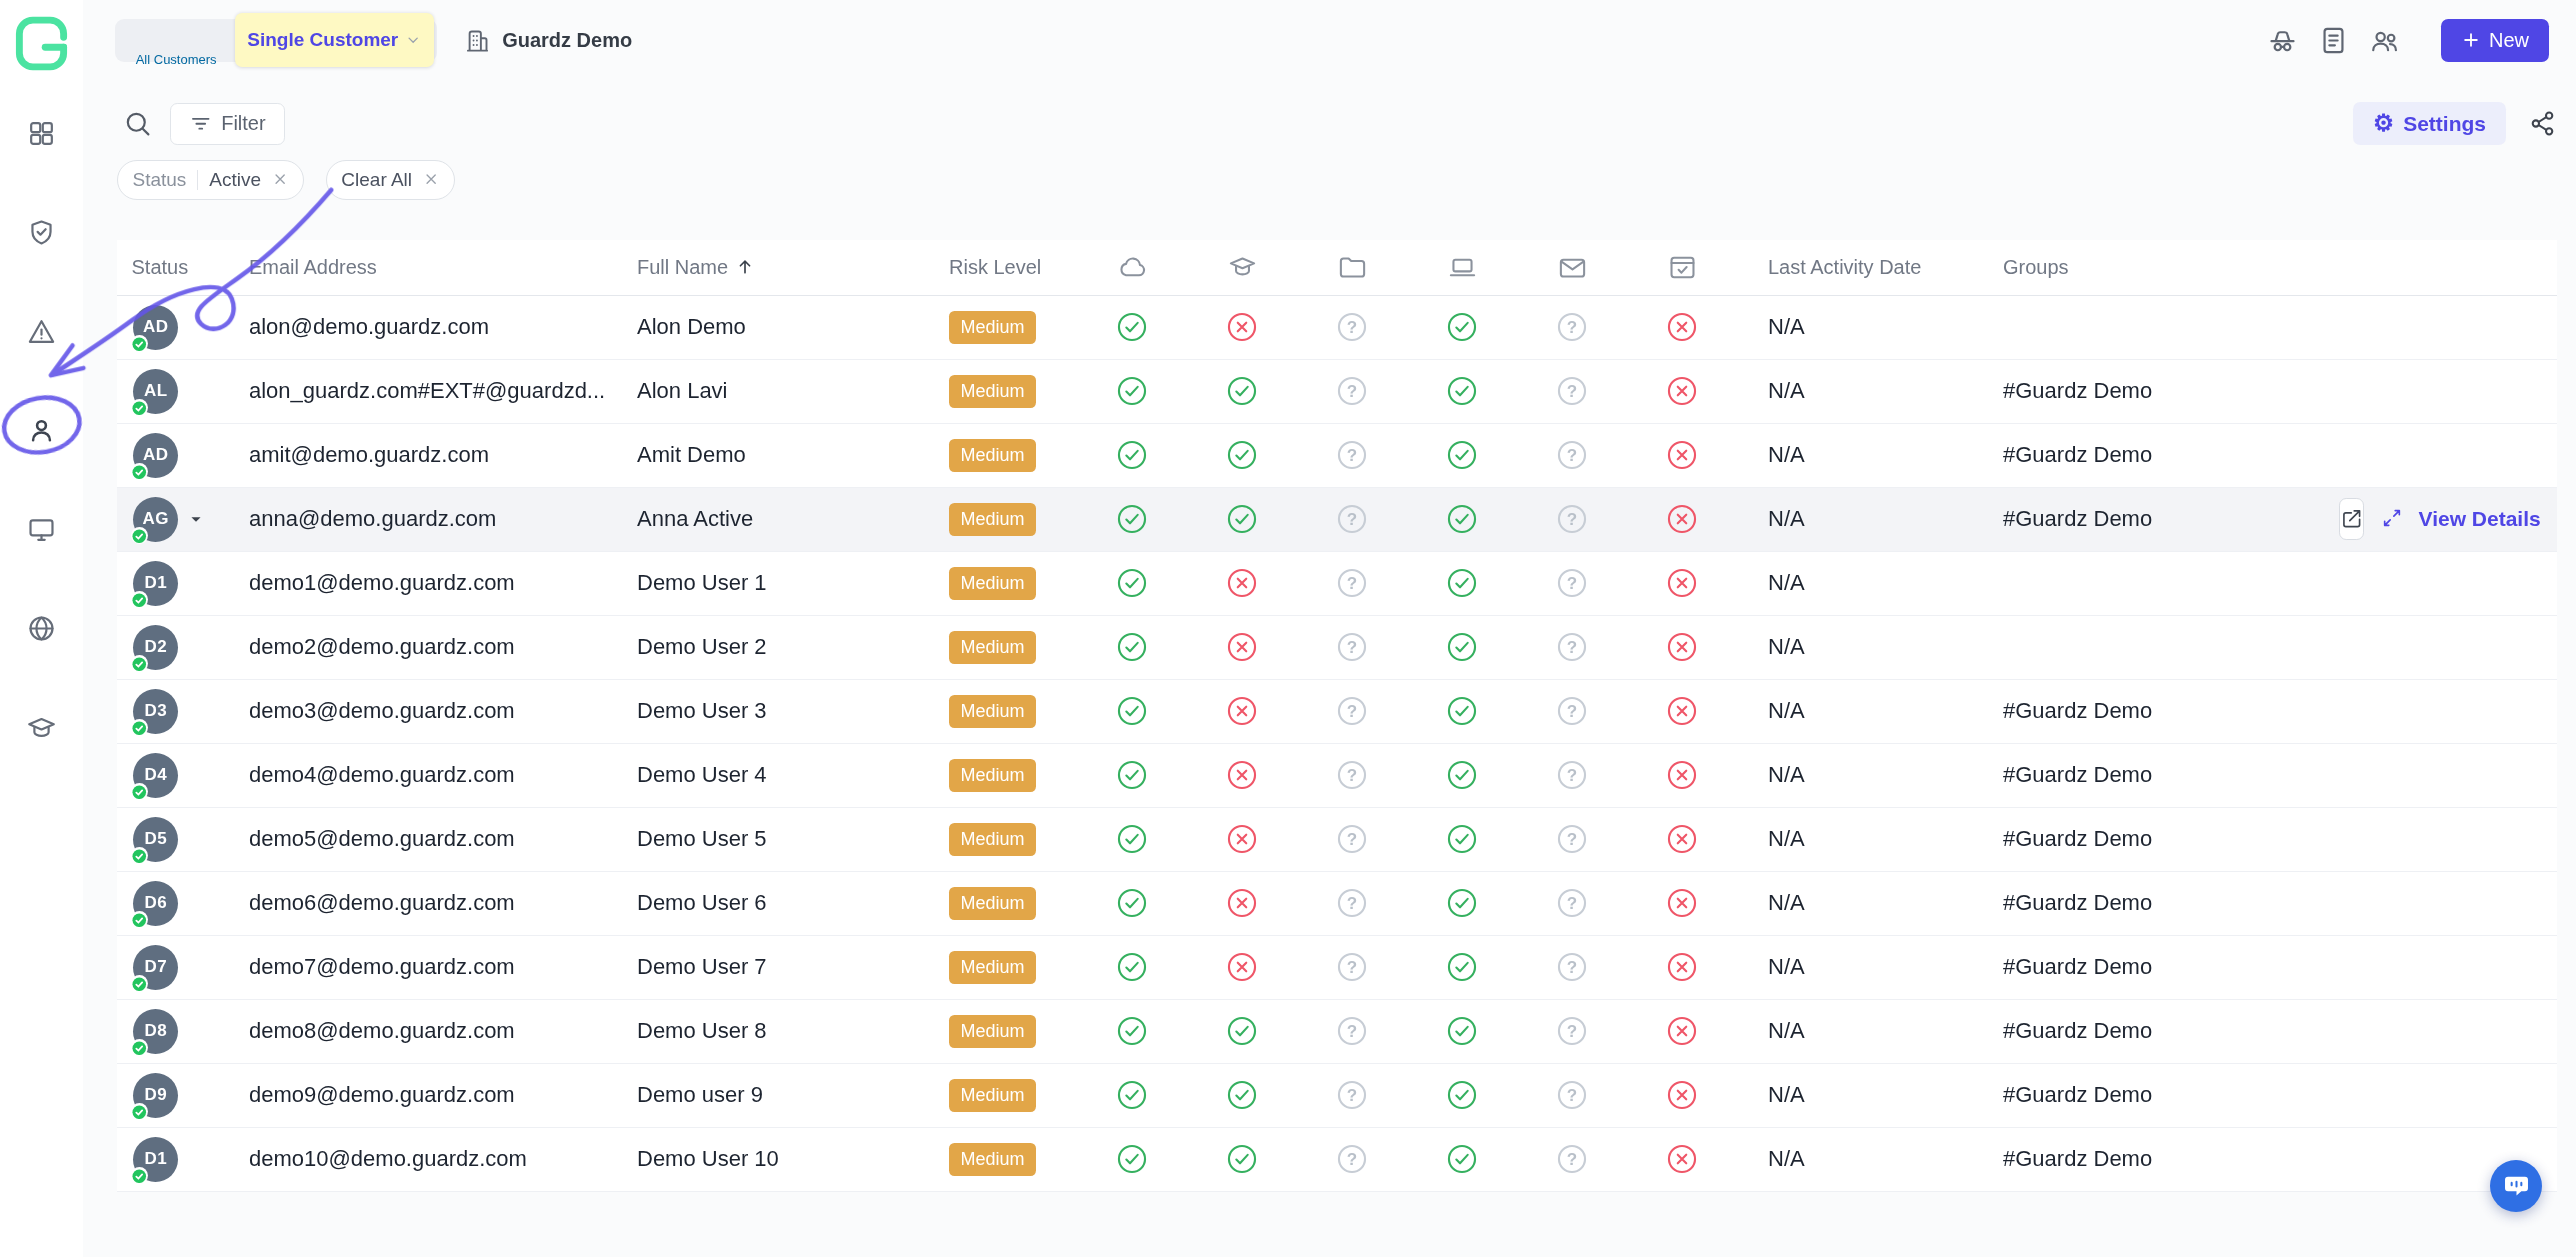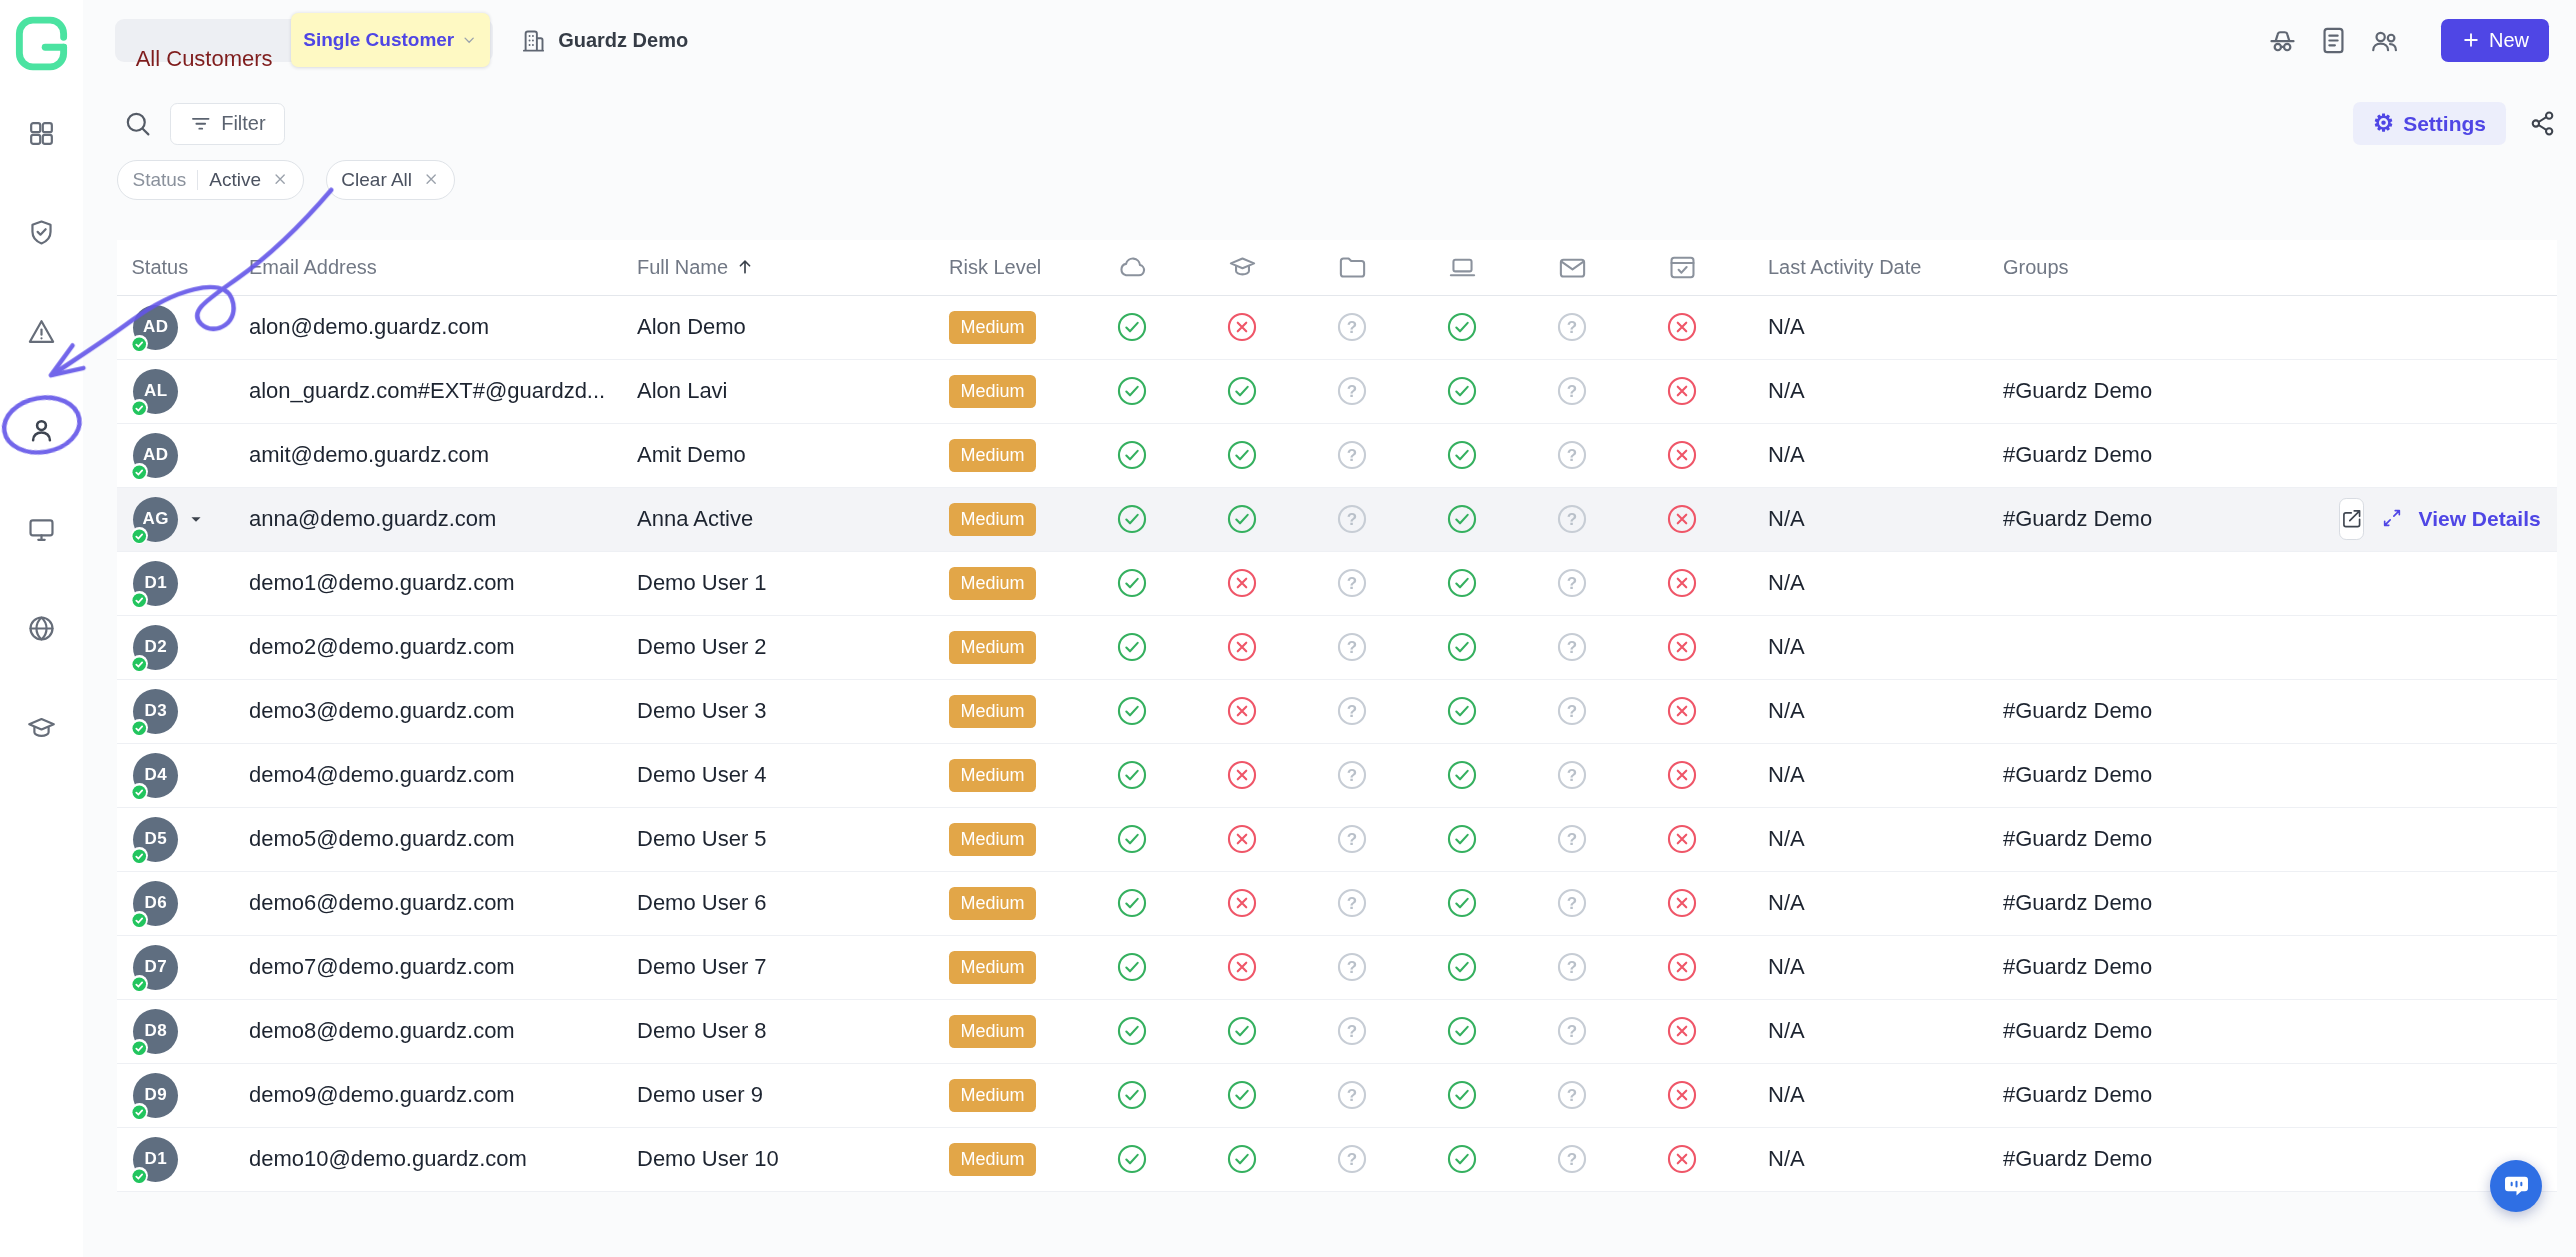--- a/index.html
+++ b/index.html
@@ -20,21 +20,21 @@
   .upgrade { font-size:19px; font-weight:500; color:#6456e9; cursor:pointer; }
   .help-ic { margin-top:47px; width:31px; height:31px; cursor:pointer; }
   .help-ic svg { width:31px; height:31px; stroke:#666d79; fill:none; stroke-width:1.7; stroke-linecap:round; }
   .user-avatar-s { margin-top:52px; width:42px; height:42px; border-radius:50%; background:#16517e;
     color:#fff; font-size:18px; font-weight:600; display:flex; align-items:center; justify-content:center; cursor:pointer; }
 
   
   .main-wrap { margin-left:83px; }
   .topbar { height:80px; display:flex; align-items:center; padding:0 27px 0 32px; }
   .toggle { display:flex; align-items:center; background:#edeff3; border-radius:9px; padding:2.7px; height:43px; }
-  .toggle-all { padding:0 18px; font-size:22px; color:#7f1d1d; height:38px; display:flex; align-items:center; cursor:pointer;margin-top:38px; }
+  .toggle-all { padding:0 18px; font-size:13px; color:#0369a1; height:38px; display:flex; align-items:center; cursor:pointer;margin-top:38px; }
   .toggle-single { background:#fef9c3; border-radius:7.2px; box-shadow:0 0.9px 3.6px rgba(20,20,43,.14);
     color:#4f46e5; font-size:19px; font-weight:600; height:54px; padding:0 12.7px; display:flex; align-items:center; gap:7.2px; cursor:pointer; }
   .toggle-single svg { width:16.3px; height:16.3px; stroke:#9aa2ad; fill:none; stroke-width:2; stroke-linecap:round; }
   .org { display:flex; align-items:center; gap:11px; margin-left:27px; cursor:pointer; }
   .org svg { width:27px; height:27px; stroke:#5f6672; fill:none; stroke-width:1.7; stroke-linecap:round; stroke-linejoin:round; }
   .org-name { font-size:20px; font-weight:600; color:#353c46; }
   .top-right { margin-left:auto; display:flex; align-items:center; gap:18px; }
   .top-ic { width:33px; height:33px; cursor:pointer; }
   .top-ic svg { width:33px; height:33px; stroke:#5f6672; fill:none; stroke-width:1.6; stroke-linecap:round; stroke-linejoin:round; }
   .new-btn { margin-left:22px; background:#4f46e5; color:#fff; border:none; border-radius:7.2px; height:43px;

